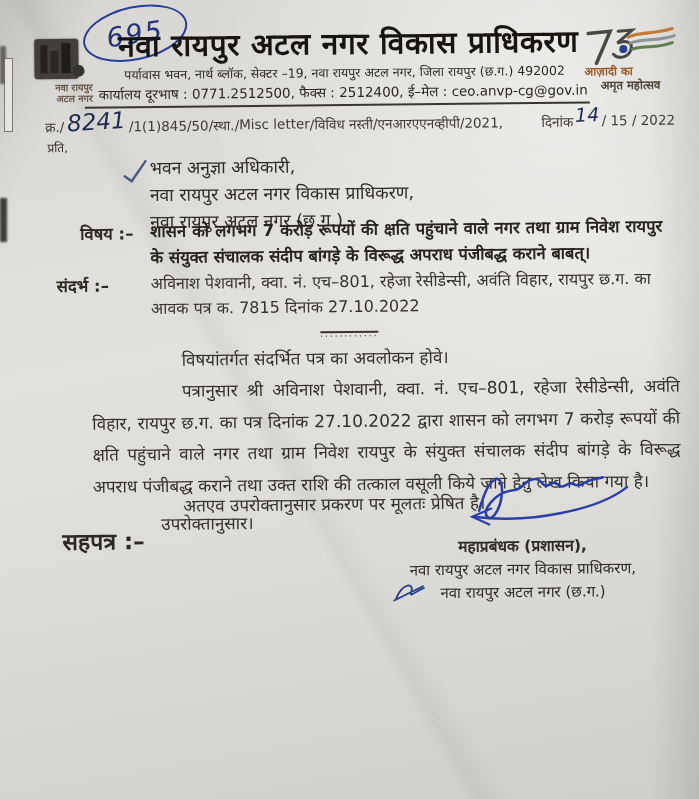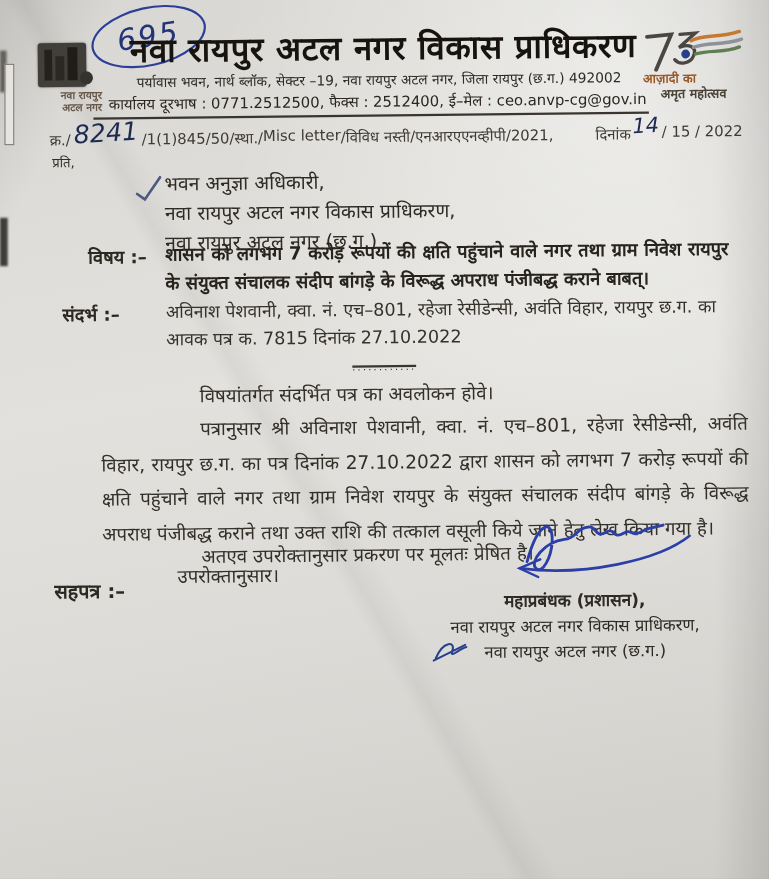--- a/index.html
+++ b/index.html
@@ -58,21 +58,21 @@
   .subject-label{left:58px;top:219px;margin-left:24px;}
   .subject-text{left:152px;top:217px;width:512px;font-size:16.5px;font-weight:bold;line-height:25.5px;text-align:justify;color:#27231d;}
   .ref2-label{left:58px;top:271px;}
   .ref2-text{left:152px;top:269px;width:512px;font-size:16px;line-height:25px;color:#36322b;}
   .divider{left:300px;top:324px;width:100px;text-align:center;}
   .divider span{display:inline-block;border-top:2px solid #3a352e;font-size:9px;letter-spacing:2px;line-height:7px;color:#3a352e;}
   .para{font-size:17px;color:#332f29;}
   .para1{left:92px;top:346px;width:585px;text-indent:90px;}
   .para2{left:92px;top:374px;width:588px;text-indent:90px;line-height:31.5px;text-align:justify;}
   .para3{left:92px;top:492px;width:585px;text-indent:90px;}
-  .enclosure-label{left:48px;top:522px;font-weight:bold;font-size:18px;color:#2c2822;}
+  .enclosure-label{left:61px;top:522px;font-weight:bold;font-size:23px;color:#2c2822;}
   .enclosure-text{left:160px;top:510px;font-size:17px;}
   .signature{left:448px;top:460px;width:200px;height:78px;}
   .sigblock{left:385px;top:537px;width:272px;text-align:center;font-size:15px;line-height:23px;color:#2e2a24;}
   .sigblock .desig{font-weight:bold;font-size:15.5px;}
   .sigblock .line3{position:relative;}
   .initial{position:absolute;left:6px;top:-2px;width:34px;height:24px;}
   
   .edge1{left:0;top:46px;width:6px;height:38px;background:#55524e;filter:blur(1px);opacity:.85;}
   .edge2{left:0;top:198px;width:7px;height:44px;background:#3f3d3a;filter:blur(1px);}
   .bracket{left:4px;top:58px;width:7px;height:72px;border:1.5px solid #75716b;background:#e8e7e3;opacity:.9;}

